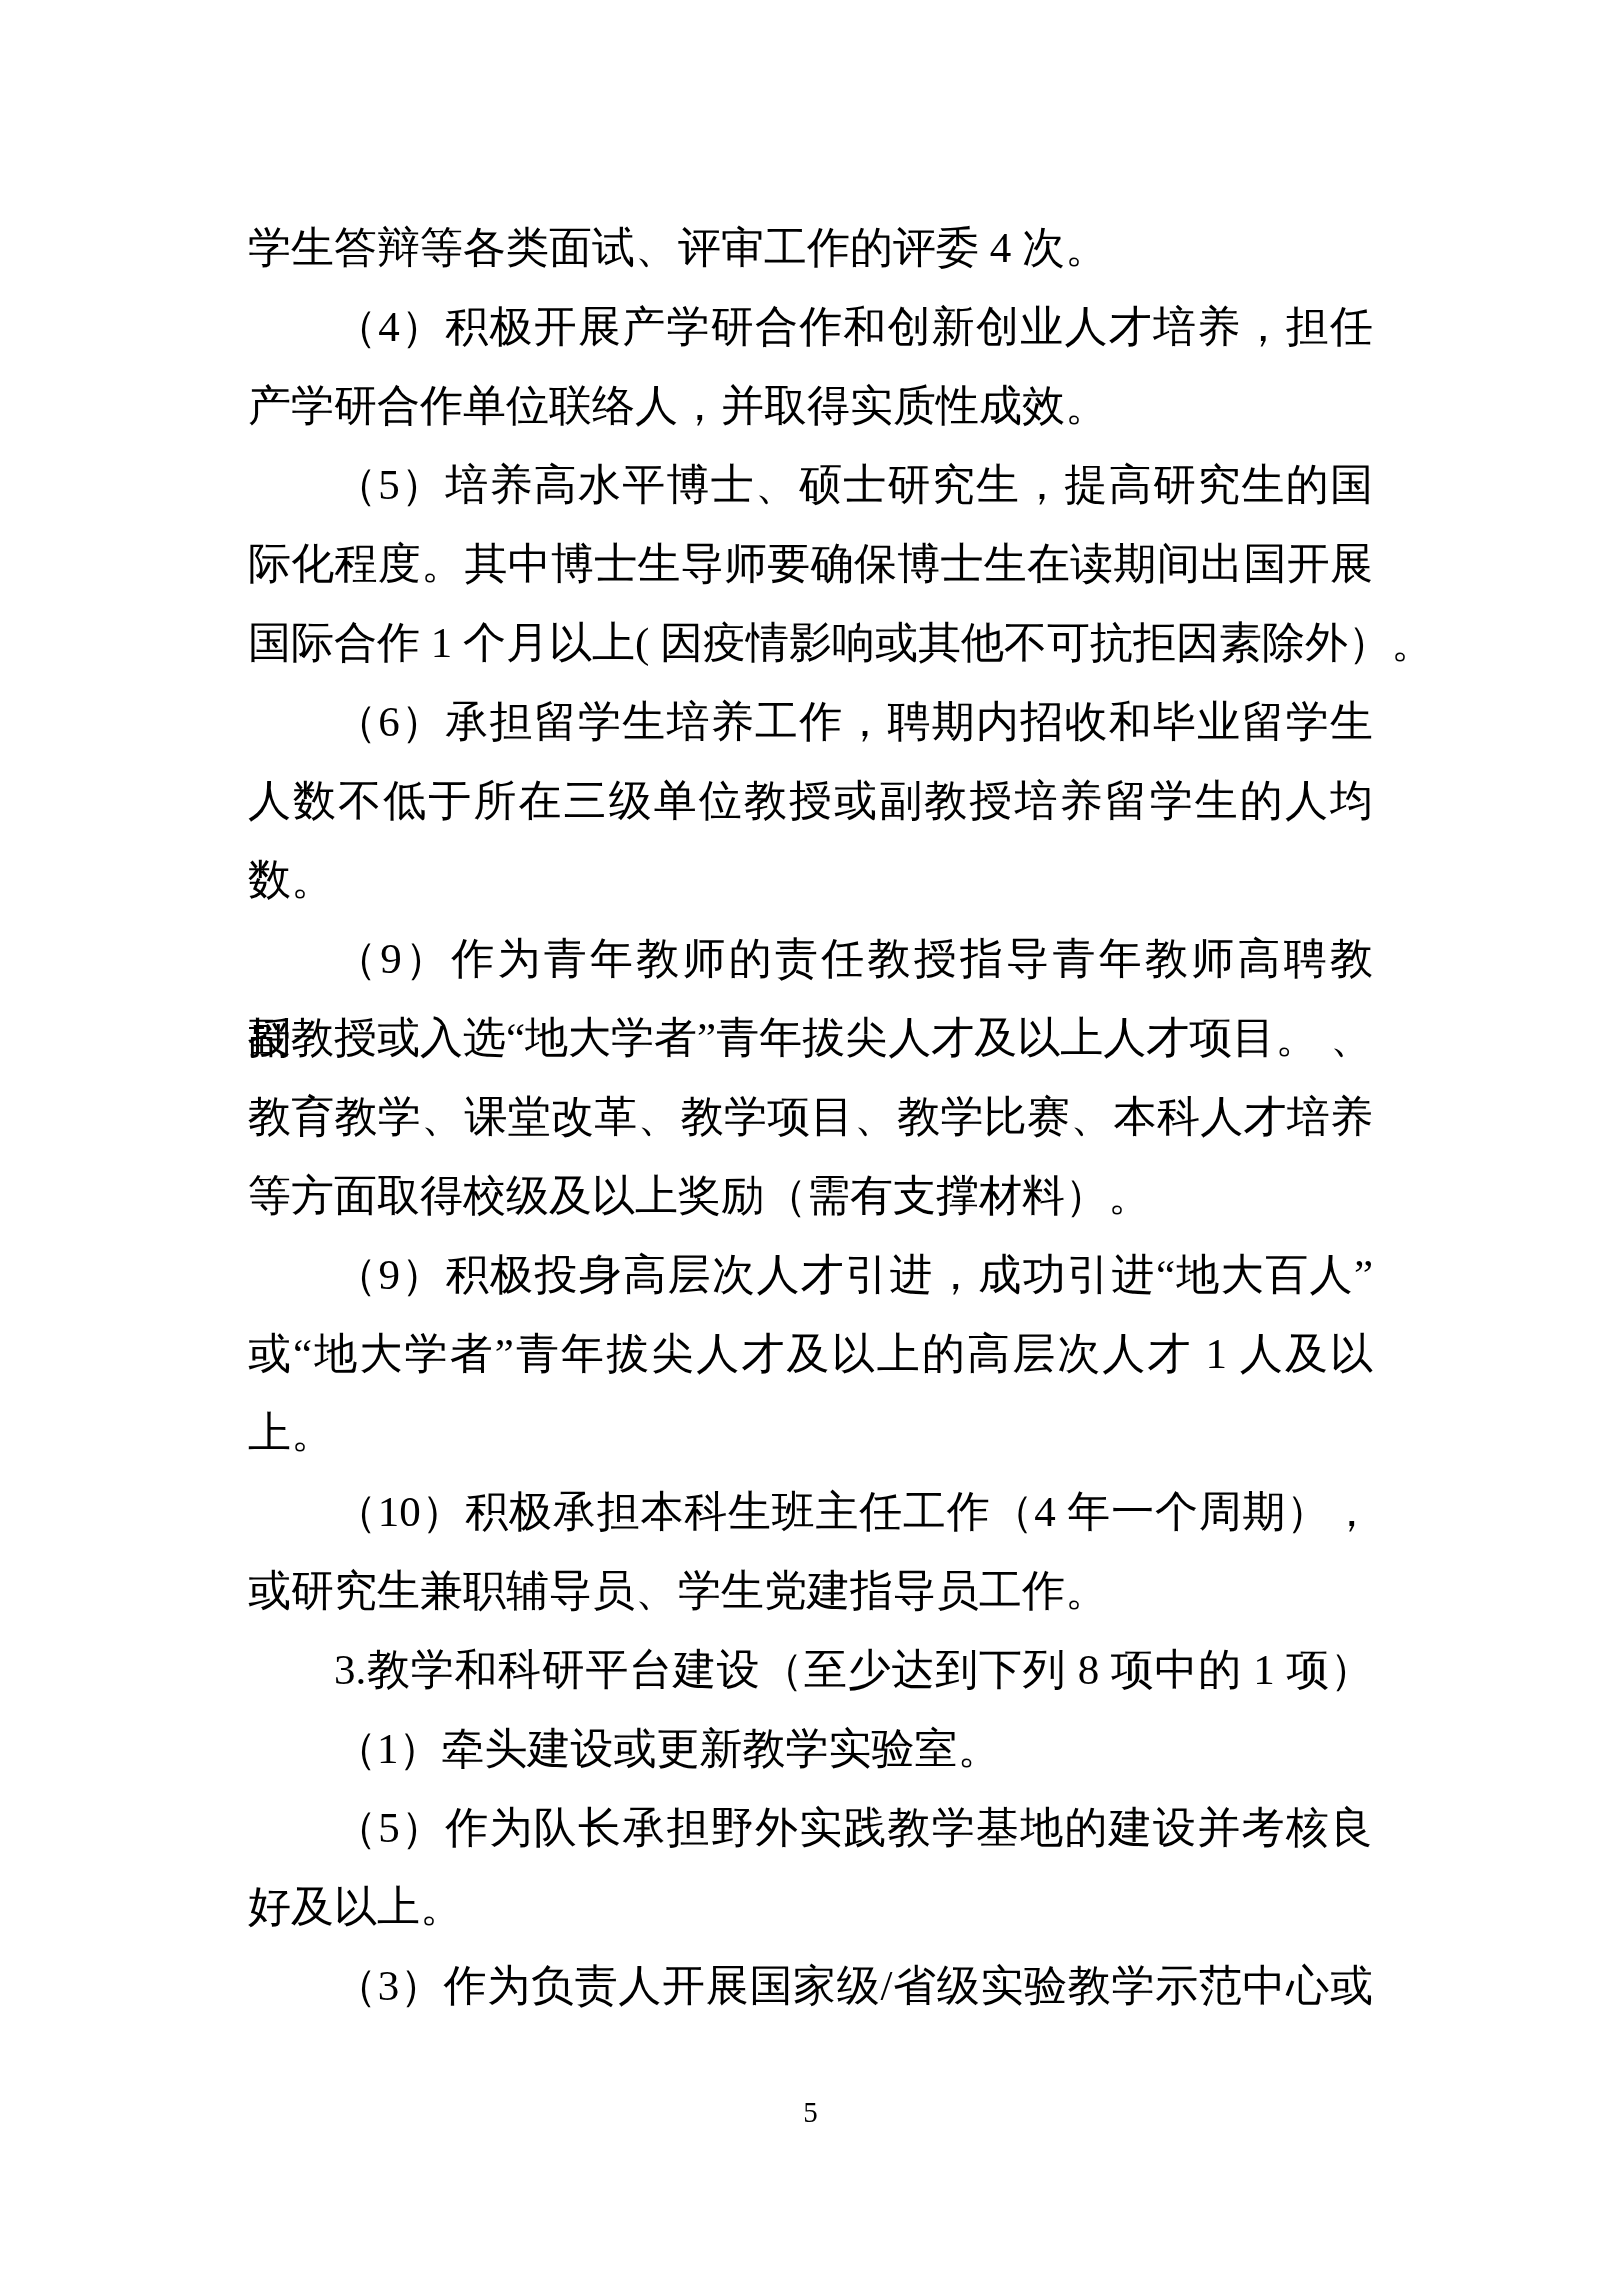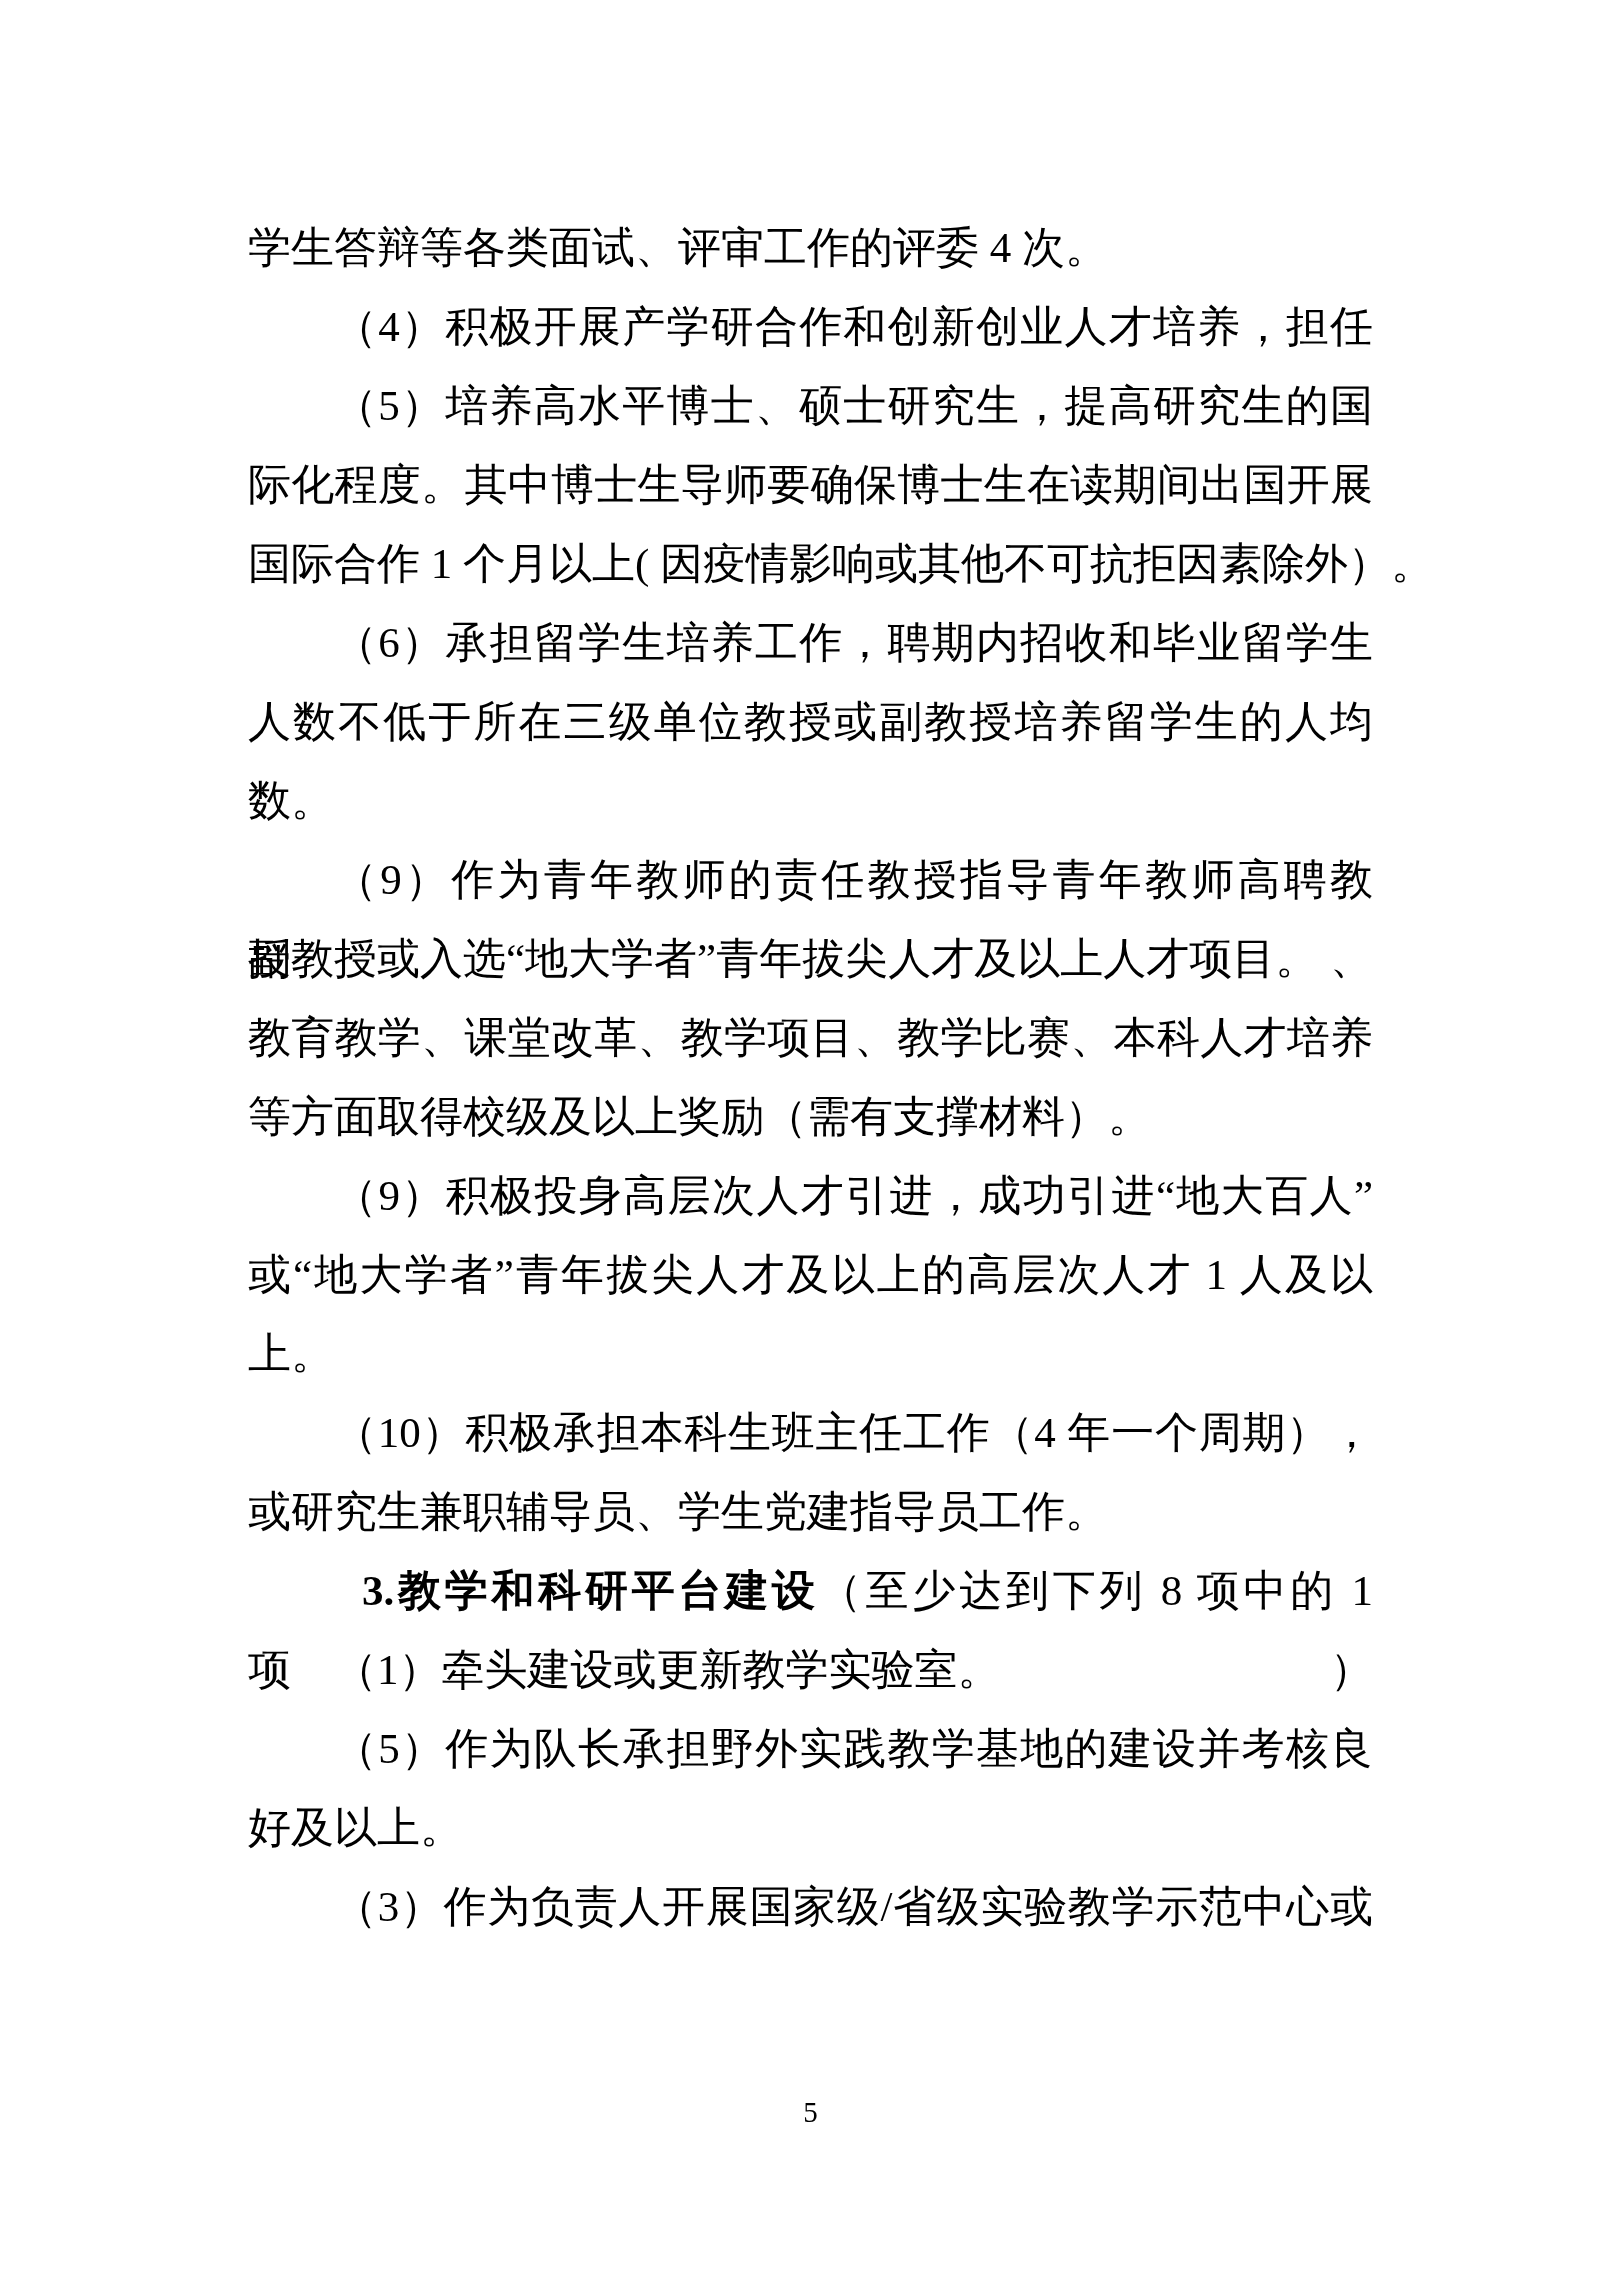--- a/index.html
+++ b/index.html
@@ -27,38 +27,39 @@
     height: 79px;
     white-space: nowrap;
     text-align: left;
   }
   .ln.jst {
     white-space: normal;
     text-align: justify;
     text-align-last: justify;
   }
   .ln.ind { text-indent: 86px; }
-  .b { font-weight: bold; margin-left: 28px; }
+  .b { font-weight: normal; }
   .pagenum {
     position: absolute;
     left: 0;
     top: 2096px;
     width: 1621px;
     text-align: center;
     font-size: 29px;
     line-height: 33px;
   }
 </style>
 </head>
 <body>
 
 <div class="page">
   <div class="content">
     <div class="ln">学生答辩等各类面试、评审工作的评委 4 次。</div>
     <div class="ln ind jst">（4）积极开展产学研合作和创新创业人才培养，担任</div>
+    <div class="ln">产学研合作单位联络人，并取得实质性成效。</div>
     <div class="ln ind jst">（5）培养高水平博士、硕士研究生，提高研究生的国</div>
     <div class="ln jst">际化程度。其中博士生导师要确保博士生在读期间出国开展</div>
     <div class="ln">国际合作 1 个月以上( 因疫情影响或其他不可抗拒因素除外）。</div>
     <div class="ln ind jst">（6）承担留学生培养工作，聘期内招收和毕业留学生</div>
     <div class="ln jst">人数不低于所在三级单位教授或副教授培养留学生的人均</div>
     <div class="ln">数。</div>
     <div class="ln ind jst">（9）作为青年教师的责任教授指导青年教师高聘教授、</div>
     <div class="ln">副教授或入选“地大学者”青年拔尖人才及以上人才项目。</div>
     <div class="ln jst">教育教学、课堂改革、教学项目、教学比赛、本科人才培养</div>
     <div class="ln">等方面取得校级及以上奖励（需有支撑材料）。</div>

